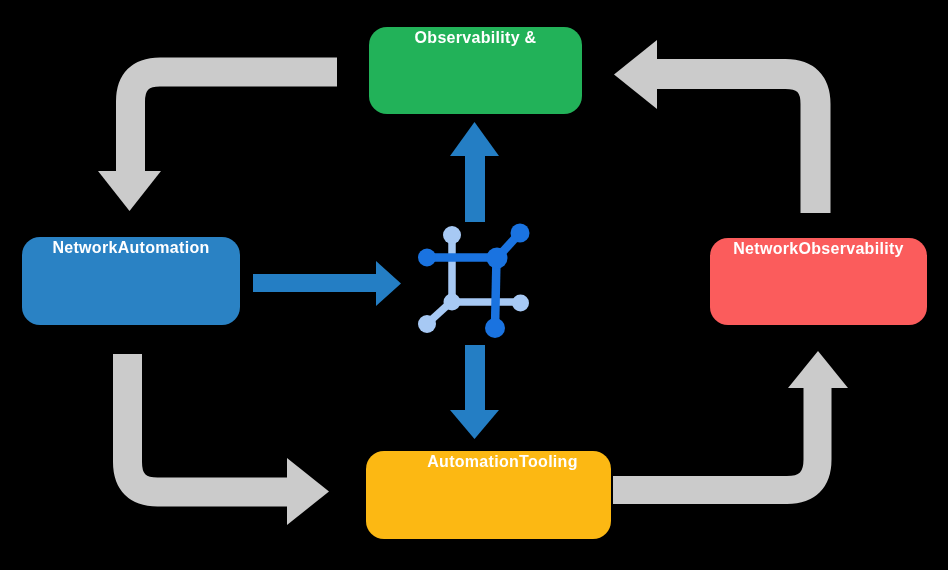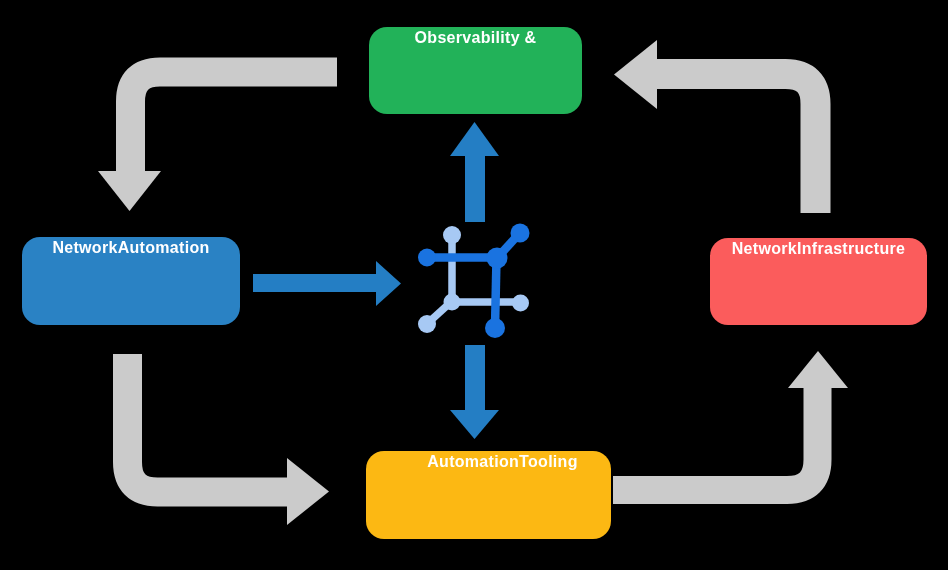--- a/index.html
+++ b/index.html
@@ -90,21 +90,21 @@
     <span>Observability &amp;</span>
   </div>
 
   <div class="node-box" id="box-operations" style="background: rgb(42, 130, 196);">
     <span>Network</span>
     <span>Automation</span>
   </div>
 
   <div class="node-box" id="box-infrastructure" style="background: rgb(251, 92, 92);">
     <span>Network</span>
-    <span>Infrastructure</span>
+    <span>Observability</span>
   </div>
 
   <div class="node-box" id="box-automation" style="background: rgb(252, 184, 19);">
     <span>Automation</span>
     <span>Tooling</span>
   </div>
 
 </div>
 
 </body></html>

